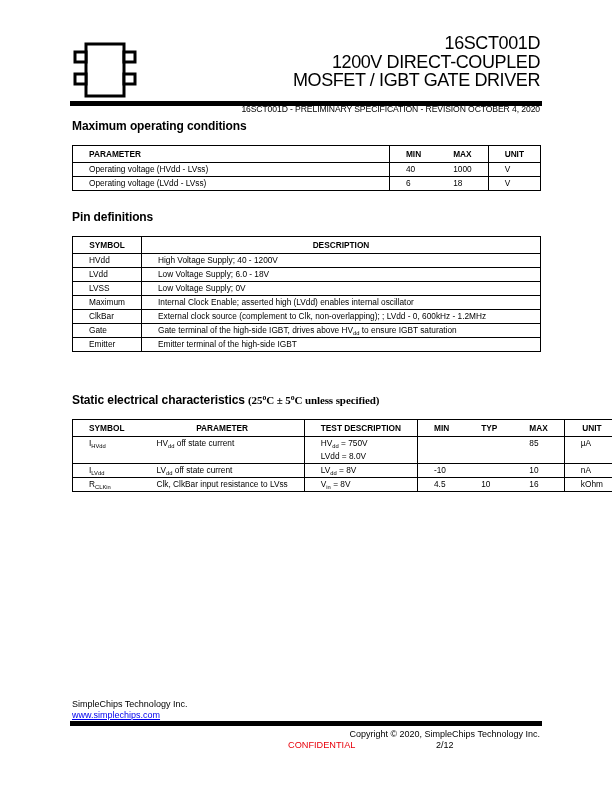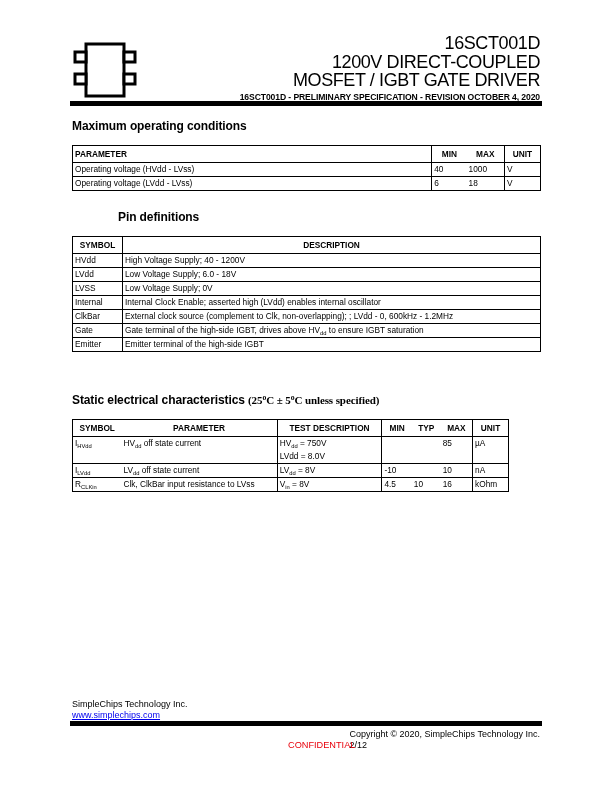--- a/index.html
+++ b/index.html
@@ -4,45 +4,45 @@
 <style>
   html, body { margin: 0; padding: 0; background: #ffffff; }
   body { width: 612px; height: 792px; position: relative; overflow: hidden;
          font-family: "Liberation Sans", sans-serif; color: #000; }
   .abs { position: absolute; }
 
   
   #logo { left: 72px; top: 42px; width: 66px; height: 56px; }
   #title-block { right: 72px; top: 34px; text-align: right; }
   .title-line { font-size: 18px; line-height: 18.5px; letter-spacing: -0.4px; font-weight: normal; }
-  .subtitle { font-size: 8.6px; line-height: 11px; margin-top: 2px; letter-spacing: -0.1px; font-weight: bold; }
+  .subtitle { font-size: 8.6px; line-height: 11px; margin-top: 14px; letter-spacing: -0.1px; }
   .rule { left: 70px; width: 472px; height: 5px; background: #000; }
 
   
   .section-title { left: 72px; font-size: 12px; font-weight: bold; letter-spacing: -0.1px; }
   .section-title .serif { font-family: "Liberation Serif", serif; font-size: 11px; }
   sup, sub { font-size: 70%; line-height: 0; }
   sup { vertical-align: 4px; }
   sub { vertical-align: -2px; }
 
   
   table { border-collapse: collapse; position: absolute; font-size: 8.3px; }
-  td, th { border: 1px solid #000; padding: 0 2px; vertical-align: top; line-height: 13px; white-space: nowrap; margin-top: 23px; }
+  td, th { border: 1px solid #000; padding: 0 16px; vertical-align: top; line-height: 13px; white-space: nowrap; margin-top: 23px; }
   th { font-weight: bold; font-size: 8.3px; line-height: 16px; vertical-align: middle; }
   .nolr { border-left: none !important; }
   .norr { border-right: none !important; }
 
   #t1 { left: 72px; top: 145px; width: 469px; }
   #t2 { left: 72px; top: 236px; width: 469px; }
   #t3 { left: 72px; top: 419px; width: 437px; }
 
   
   .foot { font-size: 9px; line-height: 11px; }
   #foot-left { left: 72px; top: 699px; }
-  #foot-right { right: 72px; top: 729px; text-align: left; margin-left: 20px; }
+  #foot-right { right: 72px; top: 729px; text-align: center; margin-left: 20px; }
   #foot-center { left: 288px; top: 740px; color: #e8000b; font-weight: normal; font-size: 9.2px; }
   a { color: #0000ee; text-decoration: underline; }
 </style>
 </head>
 <body>
 
 <svg id="logo" class="abs" viewBox="0 0 66 56">
   <rect x="14" y="2" width="38" height="52" fill="#fff" stroke="#000" stroke-width="3"></rect>
   <rect x="3" y="10" width="11" height="10" fill="#fff" stroke="#000" stroke-width="3"></rect>
   <rect x="3" y="32" width="11" height="10" fill="#fff" stroke="#000" stroke-width="3"></rect>
@@ -81,21 +81,21 @@
   </tr>
   <tr>
     <td>Operating voltage (LVdd - LVss)</td>
     <td class="norr">6</td>
     <td class="nolr">18</td>
     <td>V</td>
   </tr>
 </tbody>
   </table>
 
-<div class="abs section-title" style="top:210px;margin-left:46px;">Pin definitions</div>
+<div class="abs section-title" style="top:210px;">Pin definitions</div>
 <table id="t2">
   <colgroup>
       <col style="width:50px">
       <col>
     </colgroup>
   <tbody>
       <tr>
     <th>SYMBOL</th>
     <th>DESCRIPTION</th>
   </tr>
@@ -105,21 +105,21 @@
       </tr>
   <tr>
         <td>LVdd</td>
         <td>Low Voltage Supply; 6.0 - 18V</td>
       </tr>
   <tr>
         <td>LVSS</td>
         <td>Low Voltage Supply; 0V</td>
       </tr>
   <tr>
-        <td>Internal</td>
+        <td>Maximum</td>
         <td>Internal Clock Enable; asserted high (LVdd) enables internal oscillator</td>
       </tr>
   <tr>
         <td>ClkBar</td>
         <td>External clock source (complement to Clk, non-overlapping); ; LVdd - 0, 600kHz - 1.2MHz</td>
       </tr>
   <tr>
         <td>Gate</td>
         <td><span>Gate terminal of the high-side IGBT, drives above HV</span><sub>dd</sub><span> to ensure IGBT saturation</span></td>
       </tr>

